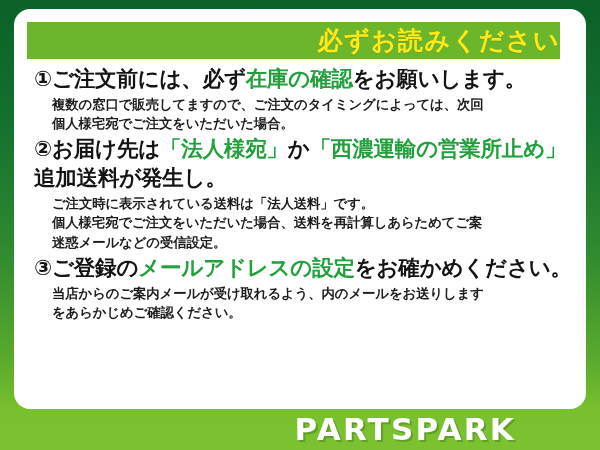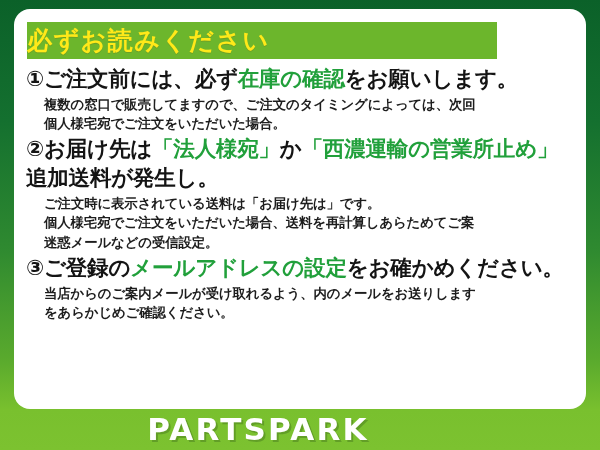--- a/index.html
+++ b/index.html
@@ -37,44 +37,44 @@
     border-radius: 16px;
     box-sizing: border-box;
     overflow: hidden;
   }
 
   
   .banner {
     position: absolute;
     left: 13px;
     top: 13px;
-    width: 470px;
+    width: 533px;
     height: 37px;
     background: #6cb62c;
     display: flex;
     align-items: center;
-    justify-content: flex-start;
+    justify-content: flex-end;
   }
   .banner-text {
     color: #ffe919;
     font-size: 25px;
     font-weight: bold;
     letter-spacing: 1.5px;
     line-height: 1;
     white-space: nowrap;
     text-shadow: 0 1px 0 rgba(120,60,0,0.18);
   }
 
   .content {
     position: absolute;
     left: 0;
     top: 56px;
     width: 572px;
     box-sizing: border-box;
-    padding: 0 10px 0 12px;
+    padding: 0 10px 0 20px;
   }
 
   .item { margin-bottom: 2px; }
 
   .item-head {
     color: #141414;
     font-size: 21.5px;
     font-weight: bold;
     line-height: 1.33;
     letter-spacing: -0.2px;
@@ -97,21 +97,21 @@
 
   
   .footer {
     position: absolute;
     left: 0;
     top: 409px;
     width: 516px;
     height: 41px;
     display: flex;
     align-items: center;
-    justify-content: center;
+    justify-content: flex-end;
   }
   .logo {
     color: #ffffff;
     font-size: 31px;
     font-weight: bold;
     letter-spacing: 2.2px;
     line-height: 1;
     text-shadow: 2px 2px 0 rgba(40,80,20,0.30);
   }
 </style>
@@ -136,21 +136,21 @@
           <div>複数の窓口で販売してますので、ご注文のタイミングによっては、次回</div>
           <div>個人様宅宛でご注文をいただいた場合。</div>
         </div>
       </div>
 
       <div class="item">
         <div class="item-head wrapline">
           <span>②</span><span>お届け先は</span><span class="hl">「法人様宛」</span><span>か</span><span class="hl">「西濃運輸の営業所止め」</span><span>追加送料が発生し。</span>
         </div>
         <div class="item-body">
-          <div>ご注文時に表示されている送料は「お届け先は」です。</div>
+          <div>ご注文時に表示されている送料は「法人送料」です。</div>
           <div>個人様宅宛でご注文をいただいた場合、送料を再計算しあらためてご案</div>
           <div>迷惑メールなどの受信設定。</div>
         </div>
       </div>
 
       <div class="item">
         <div class="item-head">
           <span>③</span><span>ご登録の</span><span class="hl">メールアドレスの設定</span><span>をお確かめください。</span>
         </div>
         <div class="item-body">

